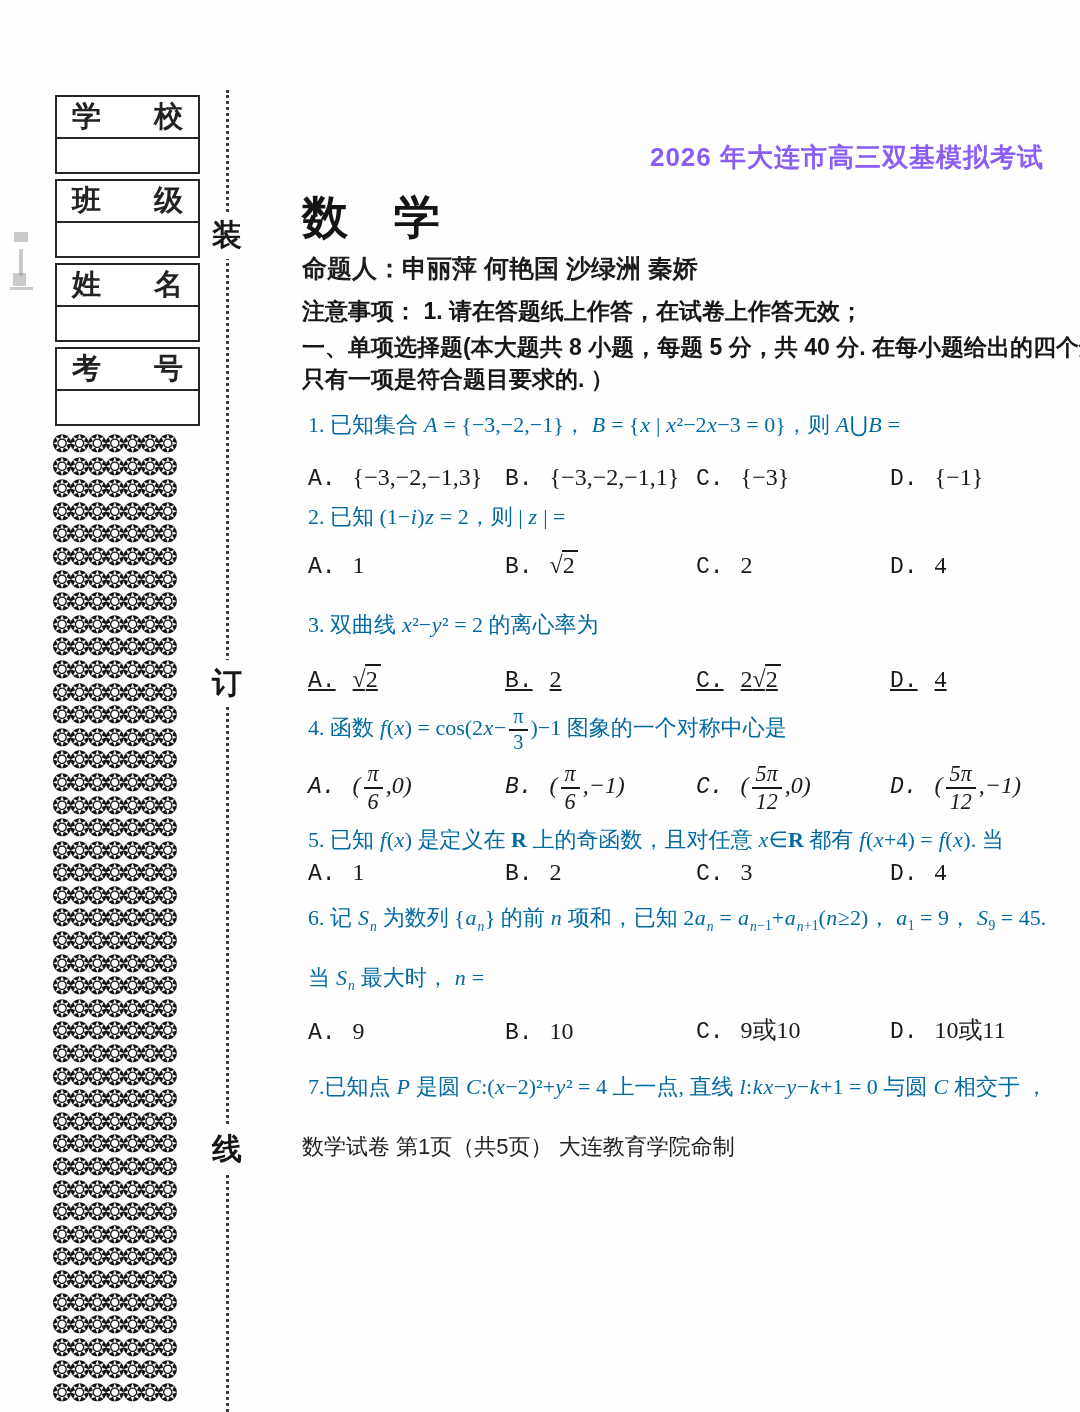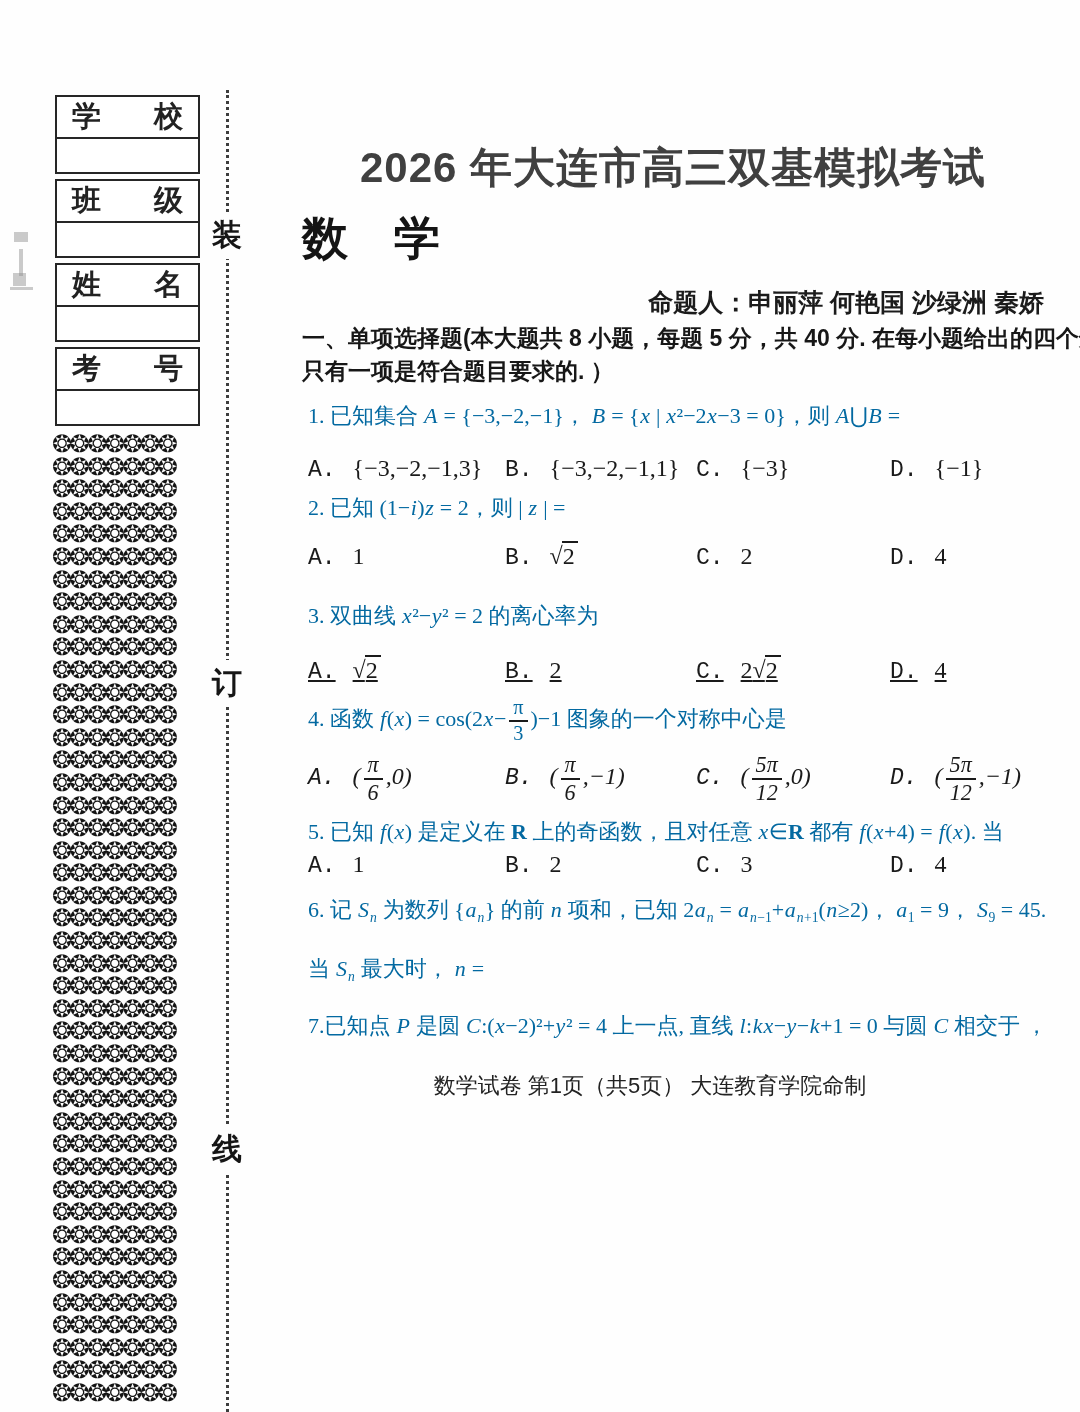--- a/index.html
+++ b/index.html
@@ -34,37 +34,37 @@
 
   
   .smudge{position:absolute;background:#8d8d8d;opacity:.45;filter:blur(.6px);}
   #sm-0{left:14px;top:232px;width:14px;height:10px;}
   #sm-1{left:19px;top:249px;width:4px;height:27px;}
   #sm-2{left:13px;top:273px;width:13px;height:13px;}
   #sm-3{left:10px;top:287px;width:23px;height:3px;}
 
   
   .main{position:absolute;left:302px;top:140px;width:742px;}
-  .title{font-size:42px;font-weight:700;text-align:center;letter-spacing:1px;white-space:nowrap;color:#404040;}
+  .title{font-size:26px;font-weight:700;text-align:right;letter-spacing:1px;white-space:nowrap;color:#8b5cf6;}
   .subject{font-size:46px;font-weight:700;text-align:left;margin-top:12px;color:#141414;}
-  .setters{font-size:25px;font-weight:700;text-align:right;margin-top:16px;white-space:nowrap;}
+  .setters{font-size:25px;font-weight:700;text-align:left;margin-top:3px;white-space:nowrap;}
   .notice,.sechead{font-size:23px;font-weight:700;line-height:1.42;white-space:nowrap;color:#171717;}
   .notice1{margin-top:10px;}
   .sechead1{margin-top:3px;}
 
   .stem{font-size:22px;white-space:nowrap;font-family:"Liberation Serif",serif;color:#0369a1;}
   .opts{
     display:grid;grid-template-columns:197px 191px 194px auto;align-items:end;
     font-size:24px;font-family:"Liberation Serif",serif;color:#1a1a1a;
   }
   .stem,.opts{padding-left:6px;}
   .opt{white-space:nowrap;}
   .opt .ok{margin-right:17px;font-family:"Liberation Mono",monospace;font-size:23px;}
 
-  .footer{margin-top:30px;font-size:22px;text-align:center;padding-right:46px;white-space:nowrap;color:#222;}
+  .footer{margin-top:30px;font-size:22px;padding-right:46px;white-space:nowrap;color:#222;}
 
   
   i{font-family:"Liberation Serif",serif;font-style:italic;padding:0 .5px;}
   .setR{font-weight:700;font-family:"Liberation Serif",serif;font-style:normal;}
   sup{font-size:62%;} sub{font-size:62%;}
   .fr{
     display:inline-flex;flex-direction:column;text-align:center;vertical-align:middle;
     margin:0 3px;line-height:1.08;font-size:.92em;
   }
   .fr .n{border-bottom:2px solid #1a1a1a;padding:0 4px 1px;display:block;}
@@ -158,20 +158,21 @@
 
 <div id="sm-0" class="smudge"></div>
 <div id="sm-1" class="smudge"></div>
 <div id="sm-2" class="smudge"></div>
 <div id="sm-3" class="smudge"></div>
 
 <div class="main">
   <div class="title">2026 年大连市高三双基模拟考试</div>
   <div class="subject">数　学</div>
   <div class="setters">命题人：申丽萍  何艳国  沙绿洲  秦娇</div>
+  <div class="notice notice1">注意事项：  1. 请在答题纸上作答，在试卷上作答无效；</div>
   <div class="sechead sechead1">一、单项选择题(本大题共 8 小题，每题 5 分，共 40 分. 在每小题给出的四个选项中，</div>
   <div class="sechead">只有一项是符合题目要求的. ）</div>
 
   <div id="questions">
       <div class="stem" style="margin-top: 14px;">1. 已知集合 <i>A</i> = {−3,−2,−1}，  <i>B</i> = {<i>x</i> | <i>x</i>²−2<i>x</i>−3 = 0}，则 <i>A</i>⋃<i>B</i> =</div>
       <div class="opts" style="margin-top: 24px;">
         <span class="opt"><span class="ok">A.</span><span class="ov">{−3,−2,−1,3}</span></span>
         <span class="opt"><span class="ok">B.</span><span class="ov">{−3,−2,−1,1}</span></span>
         <span class="opt"><span class="ok">C.</span><span class="ov">{−3}</span></span>
         <span class="opt"><span class="ok">D.</span><span class="ov">{−1}</span></span>
@@ -214,17 +215,23 @@
       </div>
       <div class="stem" style="margin-top: 12px;">5. 已知 <i>f</i>(<i>x</i>) 是定义在 <span class="setR">R</span> 上的奇函数，且对任意 <i>x</i>∈<span class="setR">R</span> 都有 <i>f</i>(<i>x</i>+4) = <i>f</i>(<i>x</i>). 当</div>
       <div class="opts" style="margin-top: 4px;">
         <span class="opt"><span class="ok">A.</span><span class="ov">1</span></span>
         <span class="opt"><span class="ok">B.</span><span class="ov">2</span></span>
         <span class="opt"><span class="ok">C.</span><span class="ov">3</span></span>
         <span class="opt"><span class="ok">D.</span><span class="ov">4</span></span>
       </div>
       <div class="stem" style="margin-top: 16px;">6. 记 <i>S</i><sub><i>n</i></sub> 为数列 {<i>a</i><sub><i>n</i></sub>} 的前 <i>n</i> 项和，已知 2<i>a</i><sub><i>n</i></sub> = <i>a</i><sub><i>n</i>−1</sub>+<i>a</i><sub><i>n</i>+1</sub>(<i>n</i>≥2)，  <i>a</i><sub>1</sub> = 9，  <i>S</i><sub>9</sub> = 45.</div>
       <div class="stem" style="margin-top: 28px;">当 <i>S</i><sub><i>n</i></sub> 最大时，  <i>n</i> =</div>
+      <div class="opts" style="margin-top: 20px;">
+        <span class="opt"><span class="ok">A.</span><span class="ov">9</span></span>
+        <span class="opt"><span class="ok">B.</span><span class="ov">10</span></span>
+        <span class="opt"><span class="ok">C.</span><span class="ov">9或10</span></span>
+        <span class="opt"><span class="ok">D.</span><span class="ov">10或11</span></span>
+      </div>
       <div class="stem" style="margin-top: 26px;">7.已知点 <i>P</i> 是圆 <i>C</i>:(<i>x</i>−2)²+<i>y</i>² = 4 上一点, 直线 <i>l</i>:<i>k</i><i>x</i>−<i>y</i>−<i>k</i>+1 = 0 与圆 <i>C</i> 相交于 ，</div>
     </div>
 
   <div class="footer">数学试卷 第1页（共5页） 大连教育学院命制</div>
 </div>
 
 </body></html>

